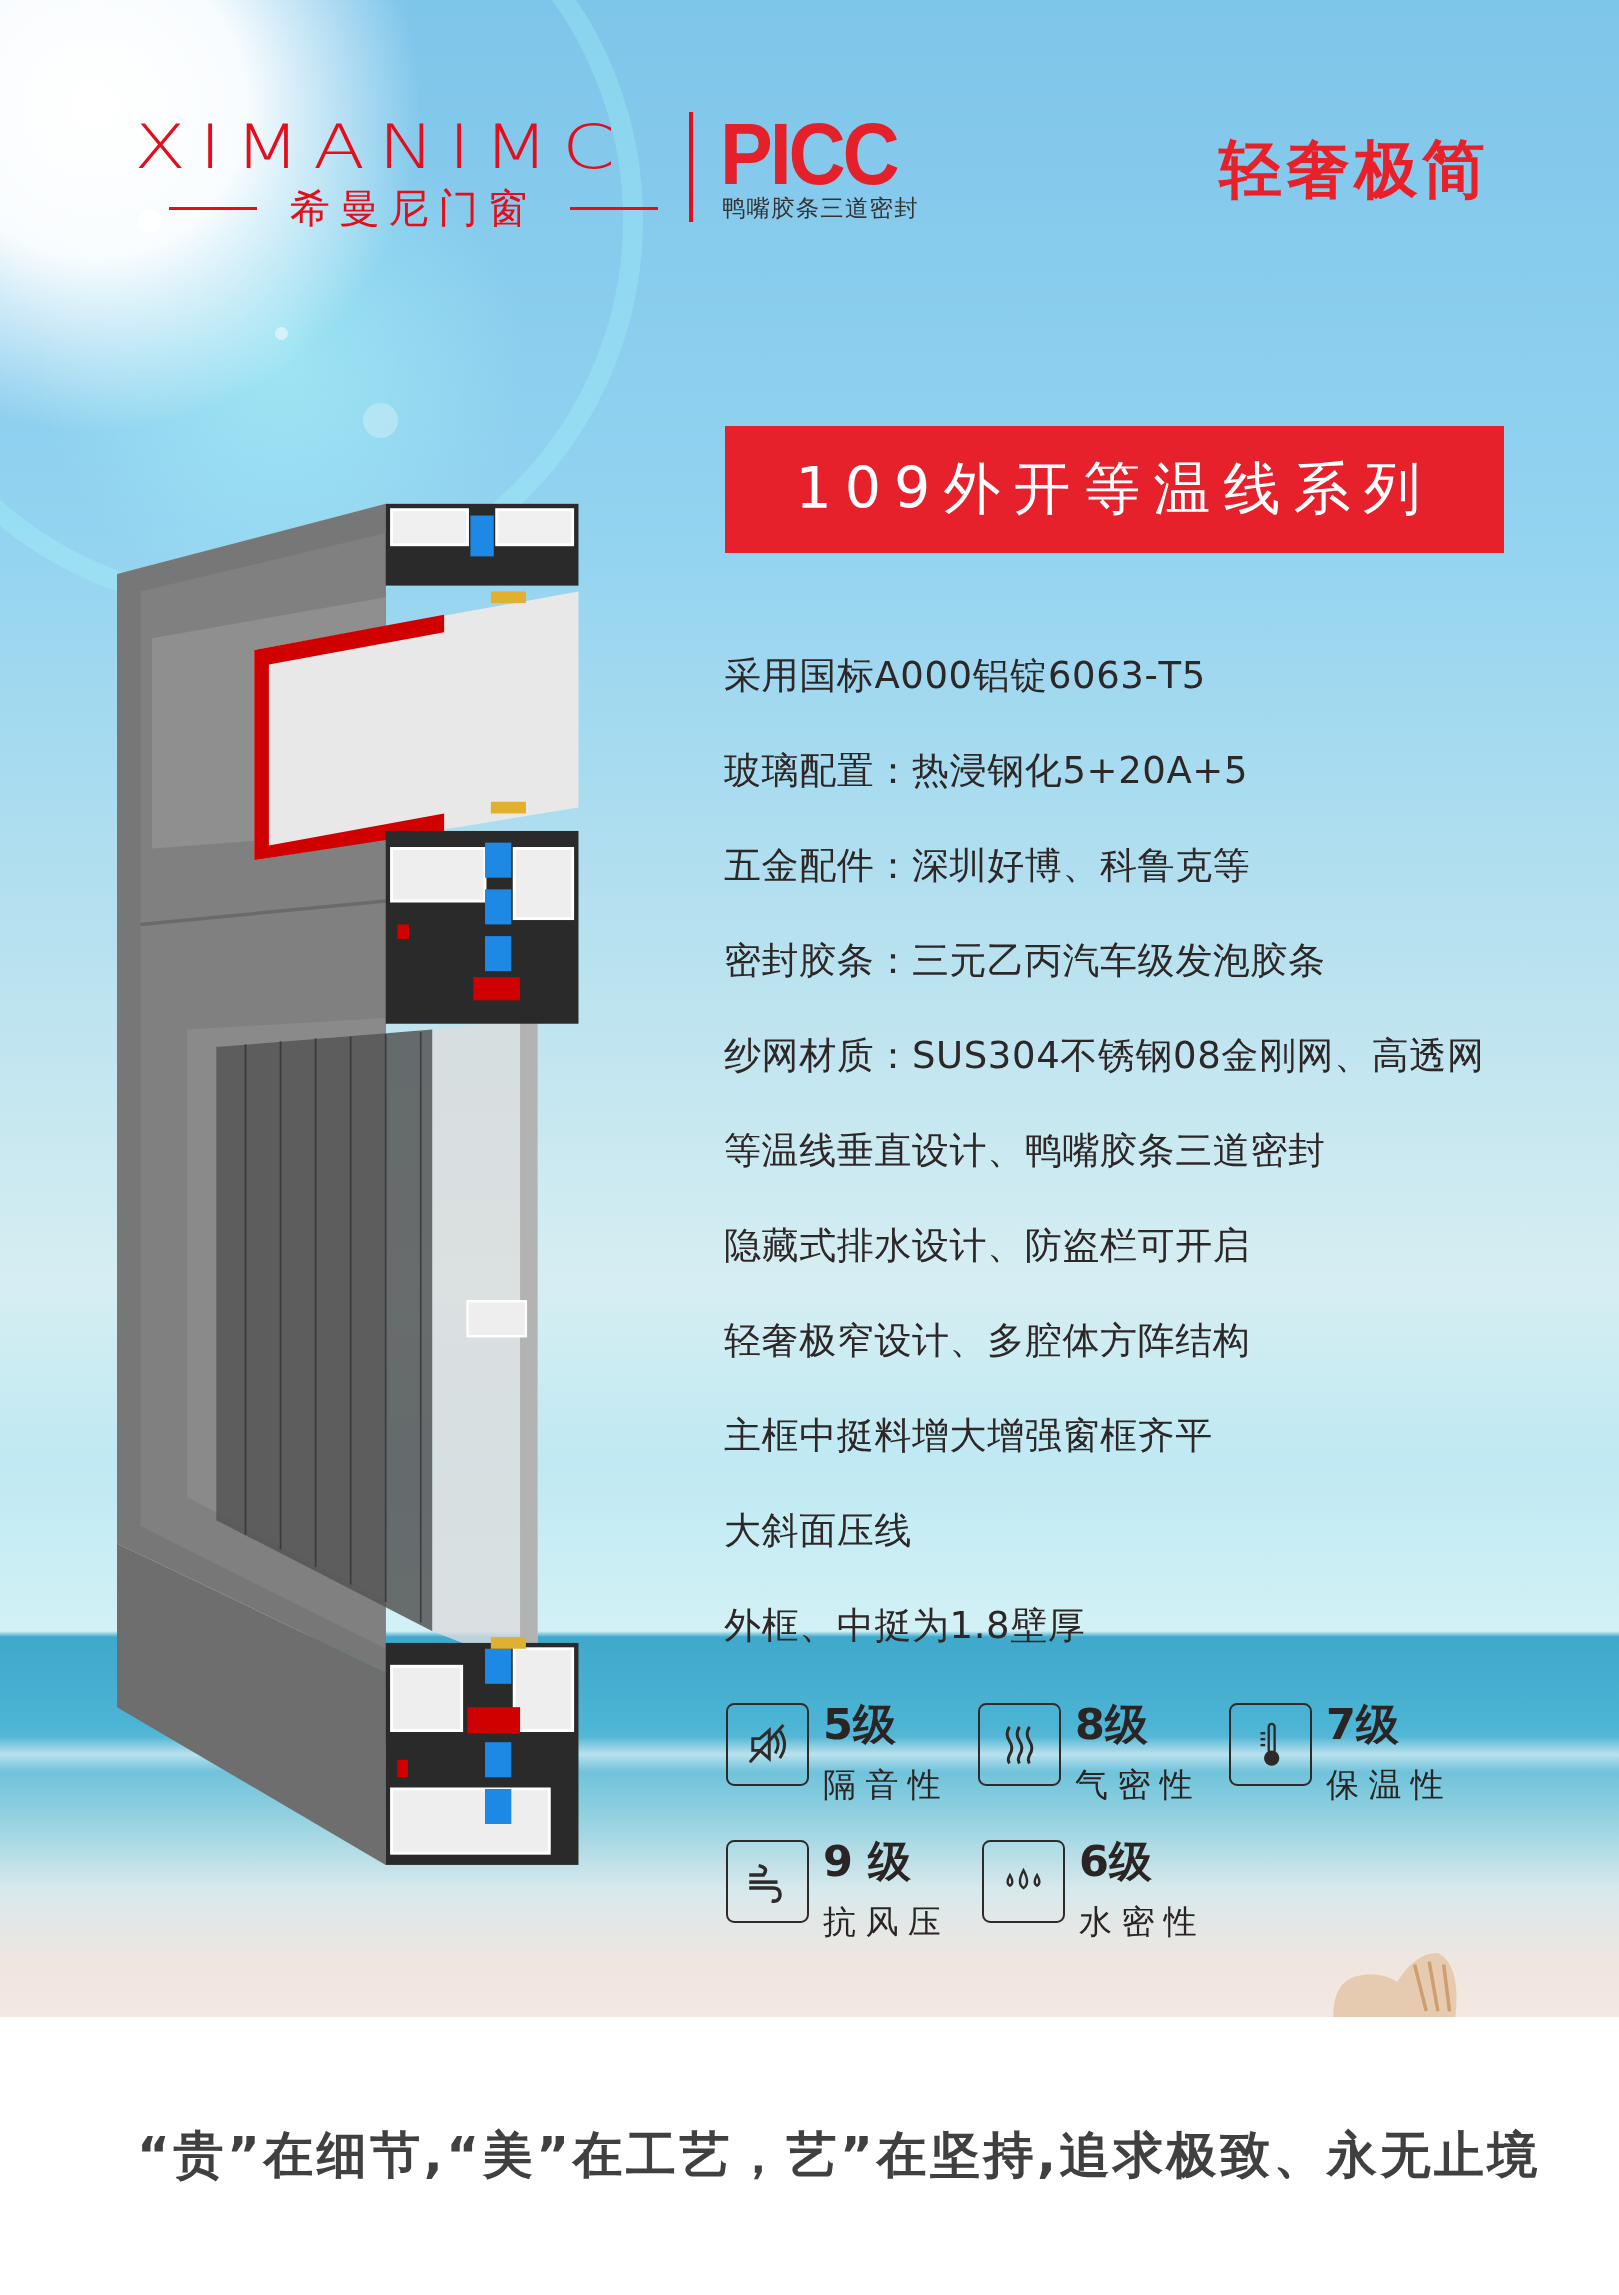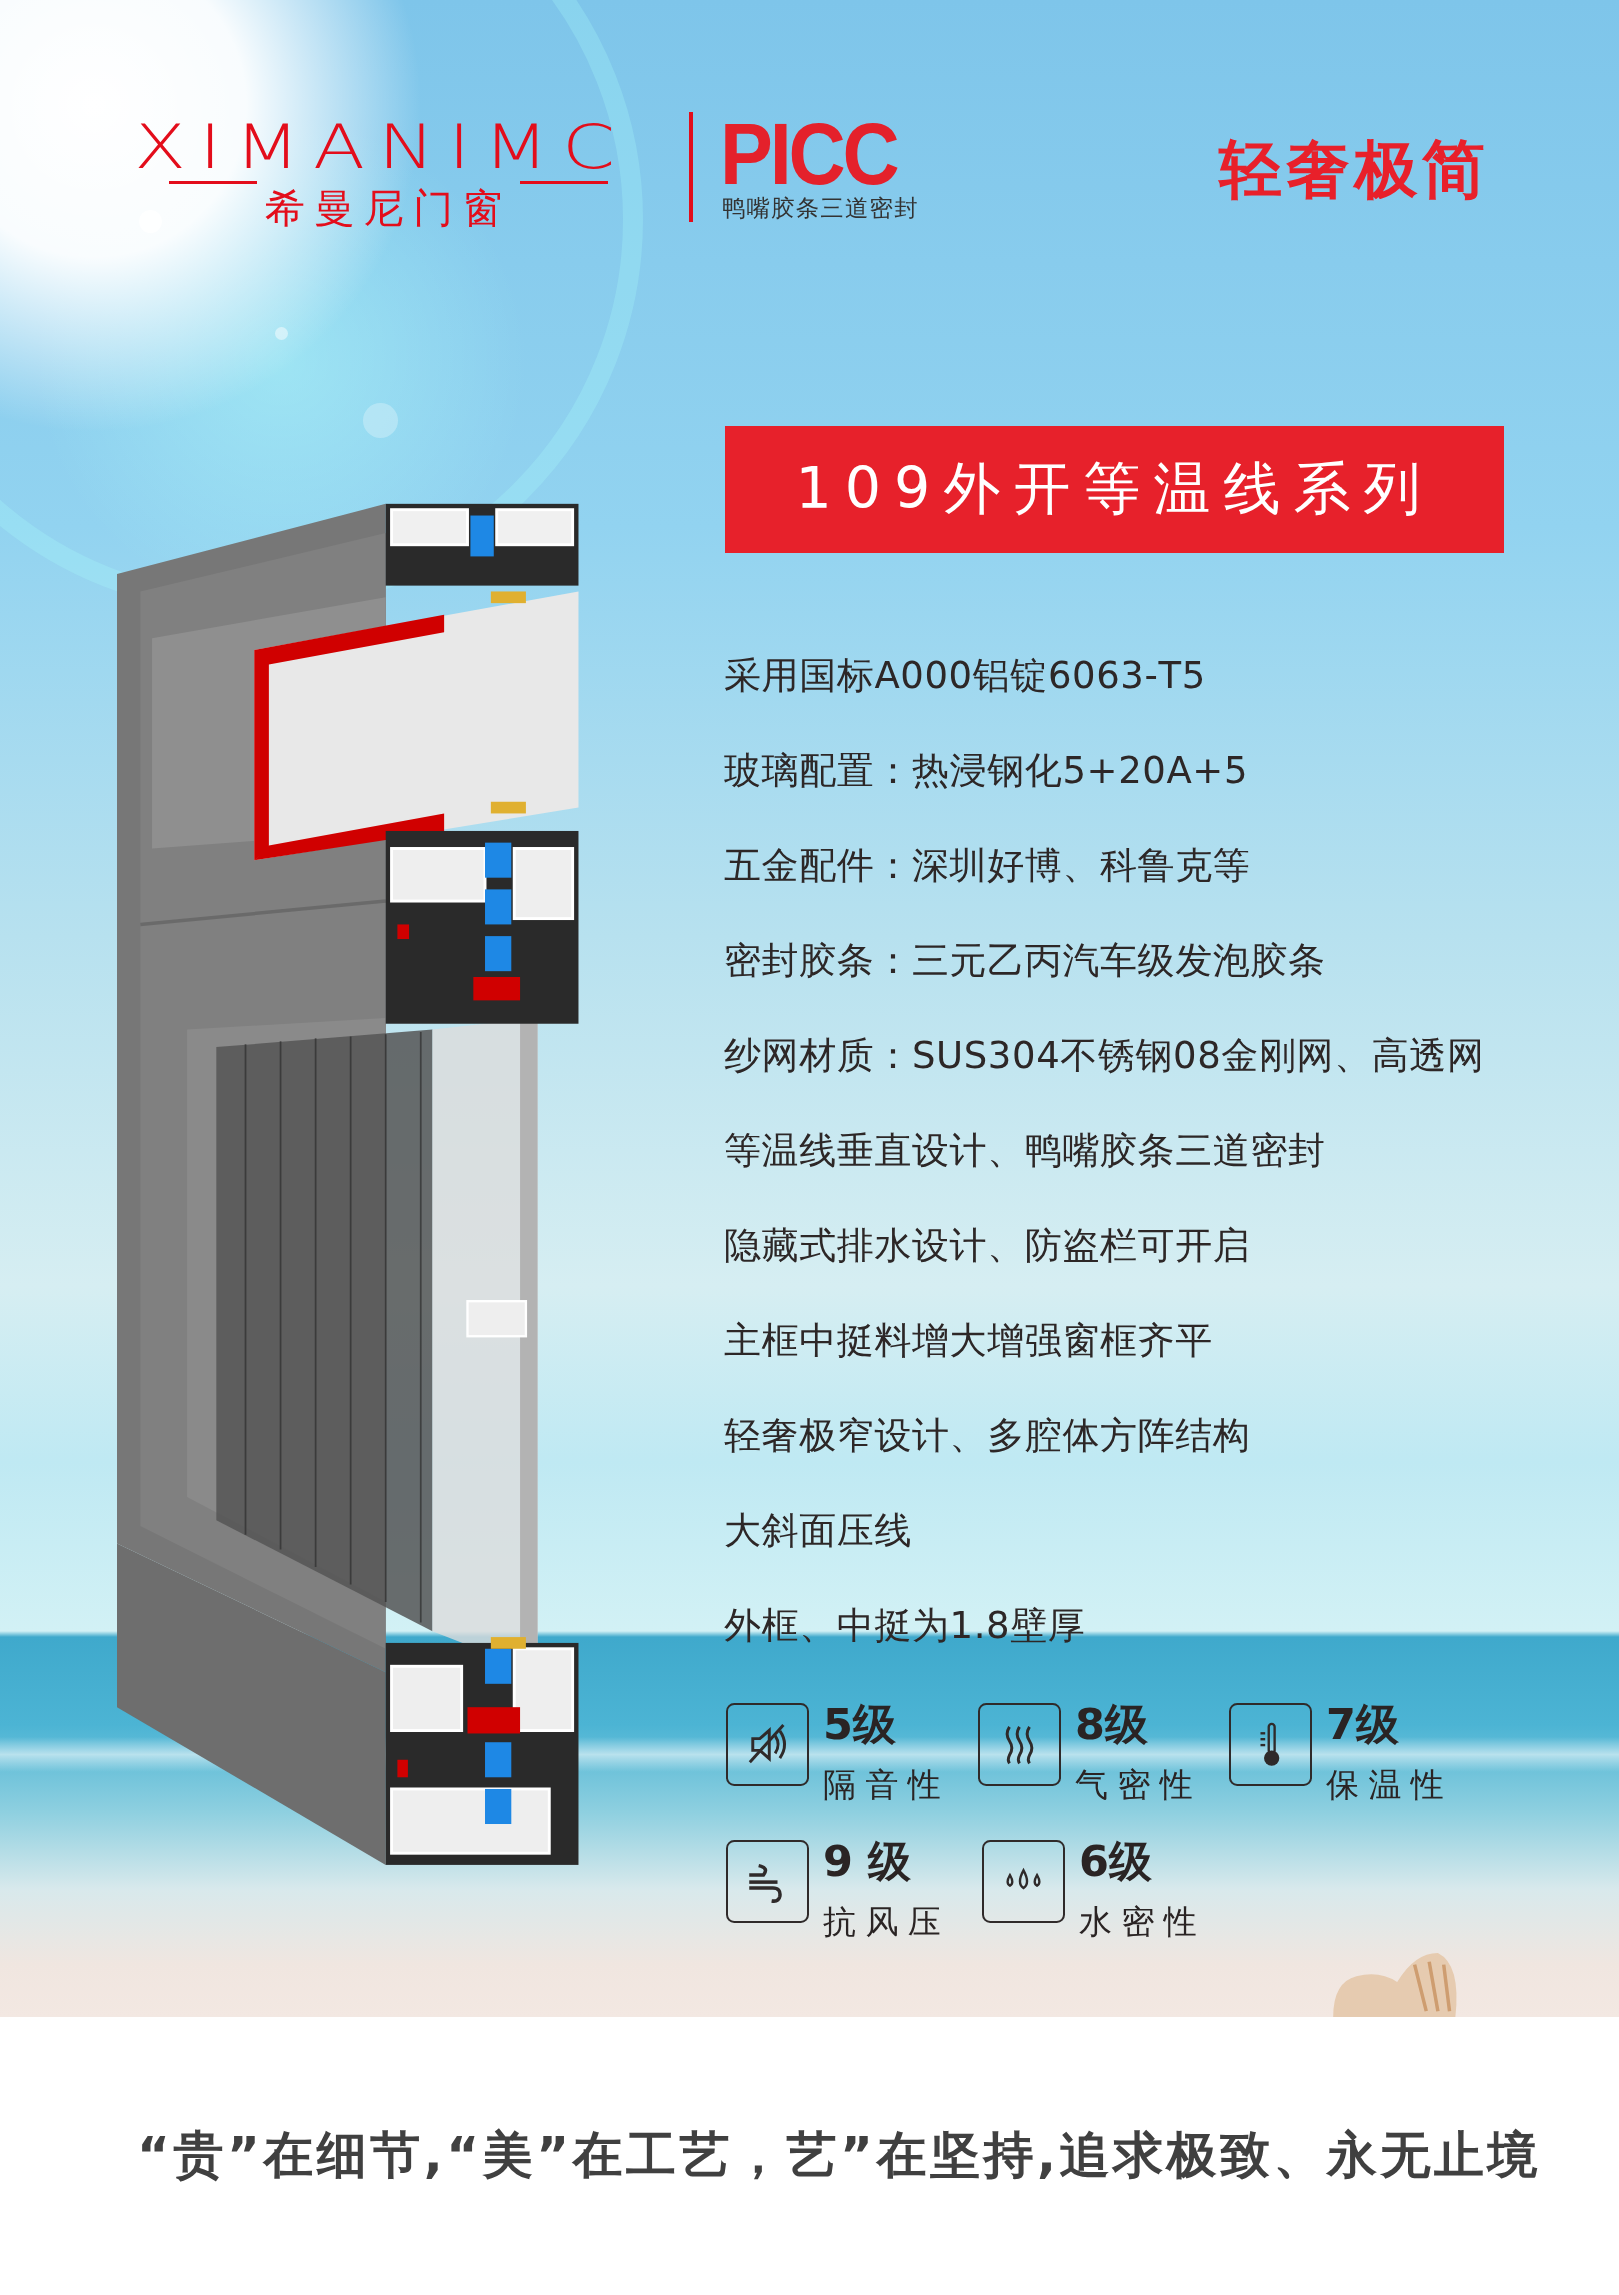--- a/index.html
+++ b/index.html
@@ -13,21 +13,21 @@
   .sunring { position:absolute; left:-146px; top:-175px; width:789px; height:789px; border-radius:50%;
              border:20px solid rgba(170,255,250,0.25); box-sizing:border-box; }
   .flare { position:absolute; border-radius:50%; background:rgba(255,255,255,0.8); }
   .sea-foam { position:absolute; left:0; top:1737px; width:1620px; height:35px;
               background:linear-gradient(180deg, rgba(255,255,255,0) 0, rgba(255,255,255,0.55) 50%, rgba(255,255,255,0) 100%); }
 
   
   .brand { position:absolute; left:134px; top:117px; }
   .brand-word { font-family:"DejaVu Sans", sans-serif; font-size:76px; letter-spacing:13px; color:#e30d1b;
                 font-weight:300; line-height:76px; transform:scaleY(0.8); transform-origin:left top; }
-  .brand-cn { position:absolute; left:35px; top:64px; width:526px; display:flex; gap:8px; }
+  .brand-cn { position:absolute; left:35px; top:64px; width:526px; display:flex; align-items:center; gap:33px; }
   .brand-cn .line { width:88px; height:2.9px; background:#e30d1b; }
   .brand-cn .txt { font-family:"DejaVu Serif", serif; font-size:40px; letter-spacing:9.4px; color:#e30d1b; }
   .divider { position:absolute; left:689px; top:112px; width:3.5px; height:110px; background:#e30d1b; }
   .picc { position:absolute; left:720px; top:116px; font-family:"Liberation Sans", sans-serif; font-weight:bold;
           font-size:88px; line-height:76px; color:#e4212b; letter-spacing:-3.5px; transform:scaleX(0.9); transform-origin:left top; }
   .picc-sub { position:absolute; left:722px; top:192px; font-size:23.4px; color:#333333; letter-spacing:1.2px; }
   .tagline { position:absolute; left:1219px; top:127px; font-size:63px; color:#e8202a; font-weight:bold; letter-spacing:4.7px; }
 
   
   .title-box { position:absolute; left:725px; top:426px; width:779px; height:127px; background:#e7212b;
@@ -137,22 +137,22 @@
 </svg>
 
 <div class="features">
   <div class="feature">采用国标A000铝锭6063-T5</div>
   <div class="feature">玻璃配置：热浸钢化5+20A+5</div>
   <div class="feature">五金配件：深圳好博、科鲁克等</div>
   <div class="feature">密封胶条：三元乙丙汽车级发泡胶条</div>
   <div class="feature">纱网材质：SUS304不锈钢08金刚网、高透网</div>
   <div class="feature">等温线垂直设计、鸭嘴胶条三道密封</div>
   <div class="feature">隐藏式排水设计、防盗栏可开启</div>
+  <div class="feature">轻奢极窄设计、多腔体方阵结构</div>
   <div class="feature">主框中挺料增大增强窗框齐平</div>
-  <div class="feature">轻奢极窄设计、多腔体方阵结构</div>
   <div class="feature">大斜面压线</div>
   <div class="feature">外框、中挺为1.8壁厚</div>
 </div>
 
 <div class="badge" style="left:726px;top:1703px;">
   <div class="icon-box">
     <svg width="53" height="53" viewBox="0 0 90 90" fill="none" stroke="#2f2a2a" stroke-width="5">
       <path d="M20 35 h12 l16 -14 v48 l-16 -14 h-12 z"></path>
       <path d="M58 30 q10 15 0 30"></path>
         <path d="M66 22 q16 23 0 46"></path>

